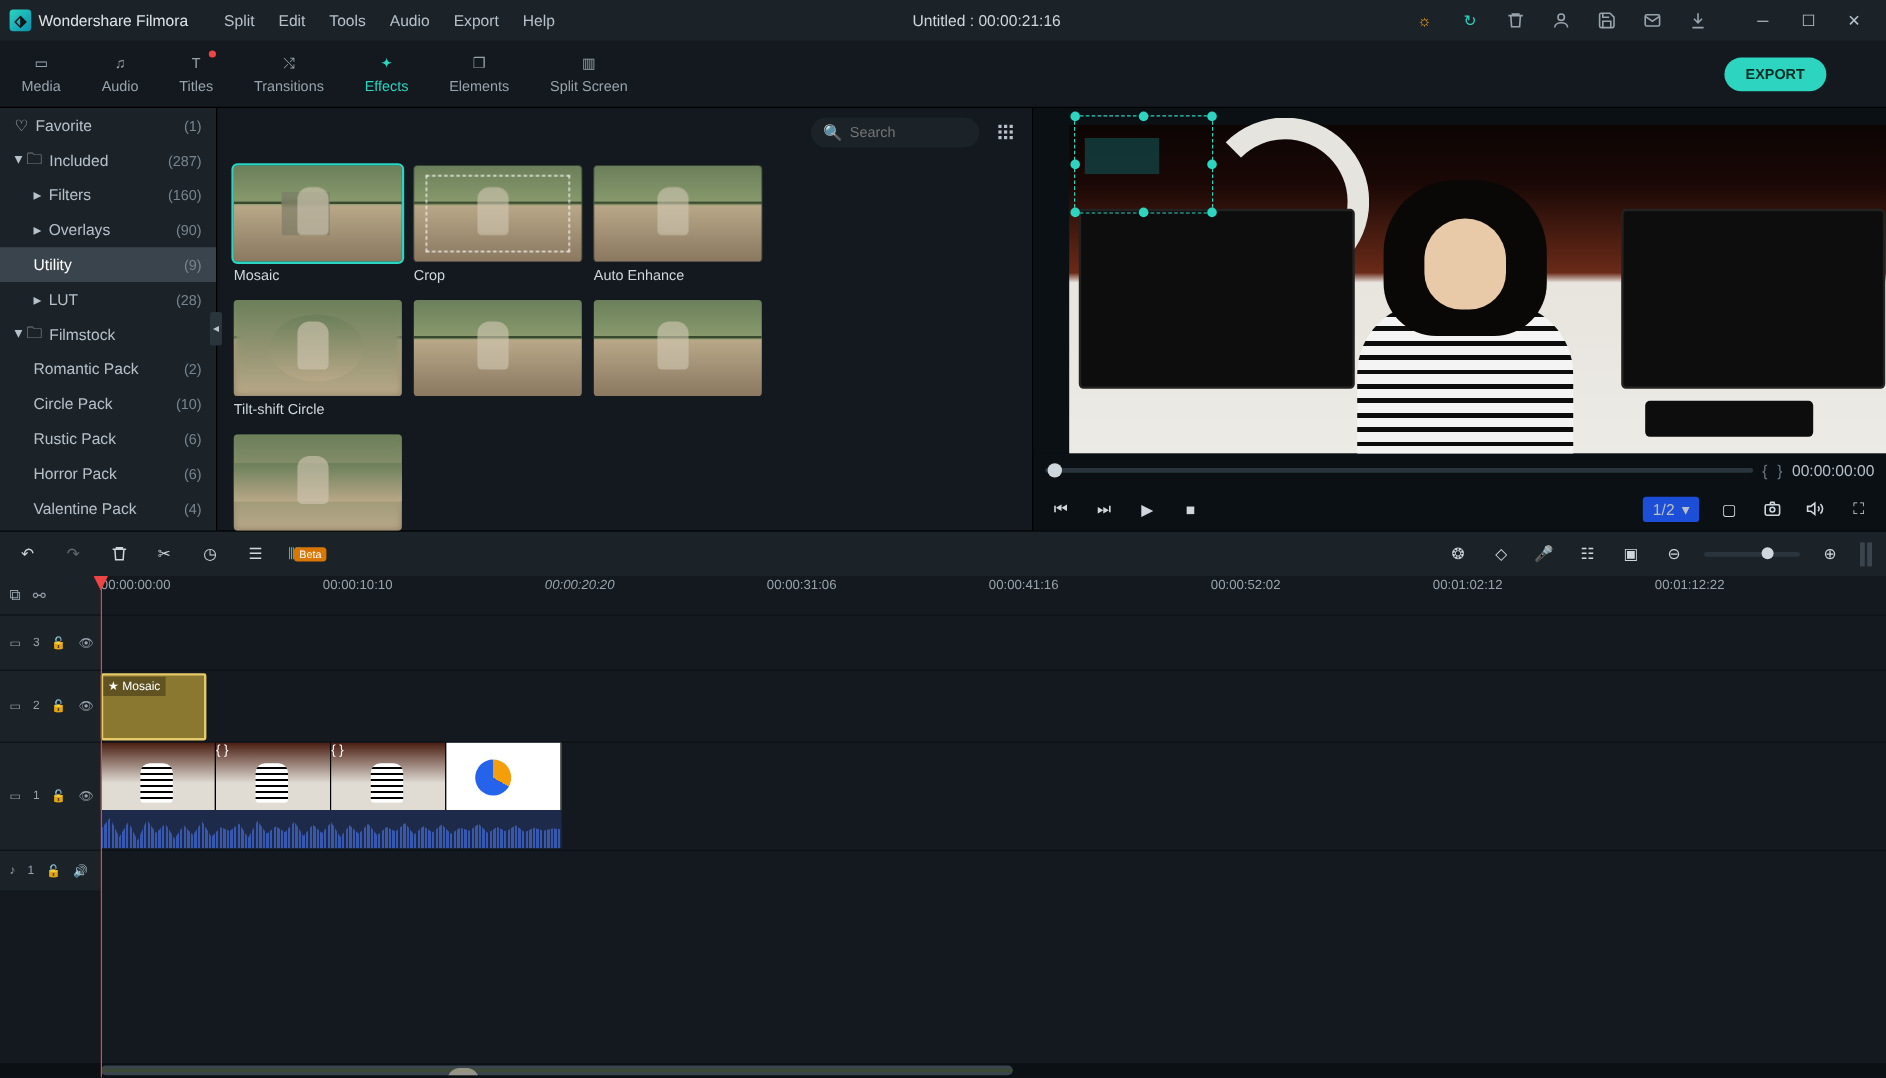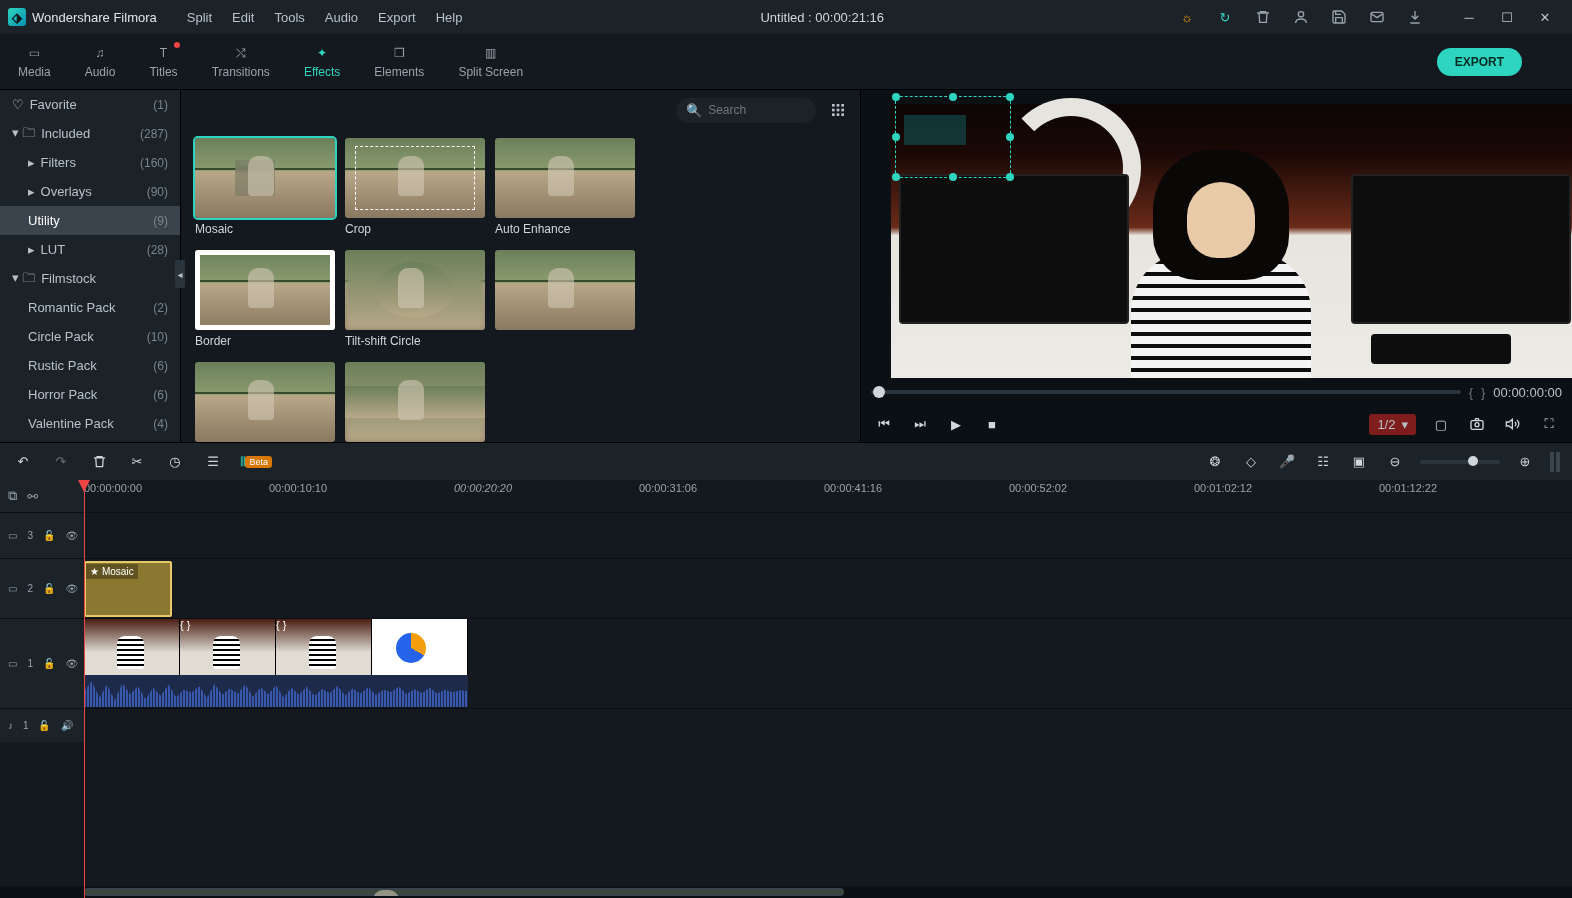--- a/index.html
+++ b/index.html
@@ -69,21 +69,21 @@
 .sel-box .handle { position:absolute; width:8px; height:8px; background:#2dd4bf; border-radius:50%; }
 .sel-box .inner { position:absolute; left:8px; top:18px; width:62px; height:30px; background:#12494a; opacity:.7; }
 .timebar { height:28px; display:flex; align-items:center; padding:0 10px; gap:8px; }
 .t-slider { flex:1; height:4px; background:#2a343c; border-radius:2px; position:relative; }
 .t-slider .knob { position:absolute; left:2px; top:-4px; width:12px; height:12px; background:#cfd6dc; border-radius:50%; }
 .brace { color:#6b7680; }
 .t-time { font-variant-numeric:tabular-nums; }
 .pv-controls { height:36px; display:flex; align-items:center; padding:0 12px; gap:14px; }
 .pv-controls .spacer { flex:1; }
 .pv-controls .ic, .tm-tools .ic { width:22px; height:22px; display:flex; align-items:center; justify-content:center; cursor:pointer; color:#cfd6dc; }
-.zoom-sel { display:flex; align-items:center; gap:6px; background:#7f1d1d; padding:3px 8px; border-radius:3px; cursor:pointer; }
+.zoom-sel { display:flex; align-items:center; gap:6px; background:#1d4ed8; padding:3px 8px; border-radius:3px; cursor:pointer; }
 
 
 .tm-tools { height:38px; background:#1b2329; display:flex; align-items:center; padding:0 12px; gap:16px; border-top:1px solid #000; }
 .tm-tools .right { margin-left:auto; display:flex; align-items:center; gap:14px; }
 .beta-tag { font-size:9px; background:#d97706; color:#fff; padding:1px 4px; border-radius:3px; margin-left:-6px; }
 .vol-slider { width:80px; height:4px; background:#2a343c; border-radius:2px; position:relative; }
 .vol-slider .knob { position:absolute; left:48px; top:-4px; width:10px; height:10px; background:#cfd6dc; border-radius:50%; }
 .render-bars { display:flex; gap:2px; }
 .render-bars div { width:4px; height:20px; background:#3a444c; }
 
@@ -329,28 +329,20 @@
         </div>
         <div class="eff">
           <div class="thumb ">
             <div class="overlay"></div>
           </div>
           <div class="eff-label">Auto Enhance</div>
         </div>
         <div class="eff">
           <div class="thumb ">
             <div class="overlay">
-              <div style="position:absolute;inset:0;border:5px solid #fff"></div>
-            </div>
-          </div>
-          <div class="eff-label">Border</div>
-        </div>
-        <div class="eff">
-          <div class="thumb ">
-            <div class="overlay">
               <div style="position:absolute;inset:0;filter:blur(3px);background:linear-gradient(180deg,#6b7f5a,#b8a888)"></div>
               <div style="position:absolute;left:30px;top:12px;width:78px;height:56px;border-radius:50%;background:linear-gradient(180deg,#6b7f5a,#b8a888)"></div>
             </div>
           </div>
           <div class="eff-label">Tilt-shift Circle</div>
         </div>
         <div class="eff">
           <div class="thumb ">
             <div class="overlay"></div>
           </div>

